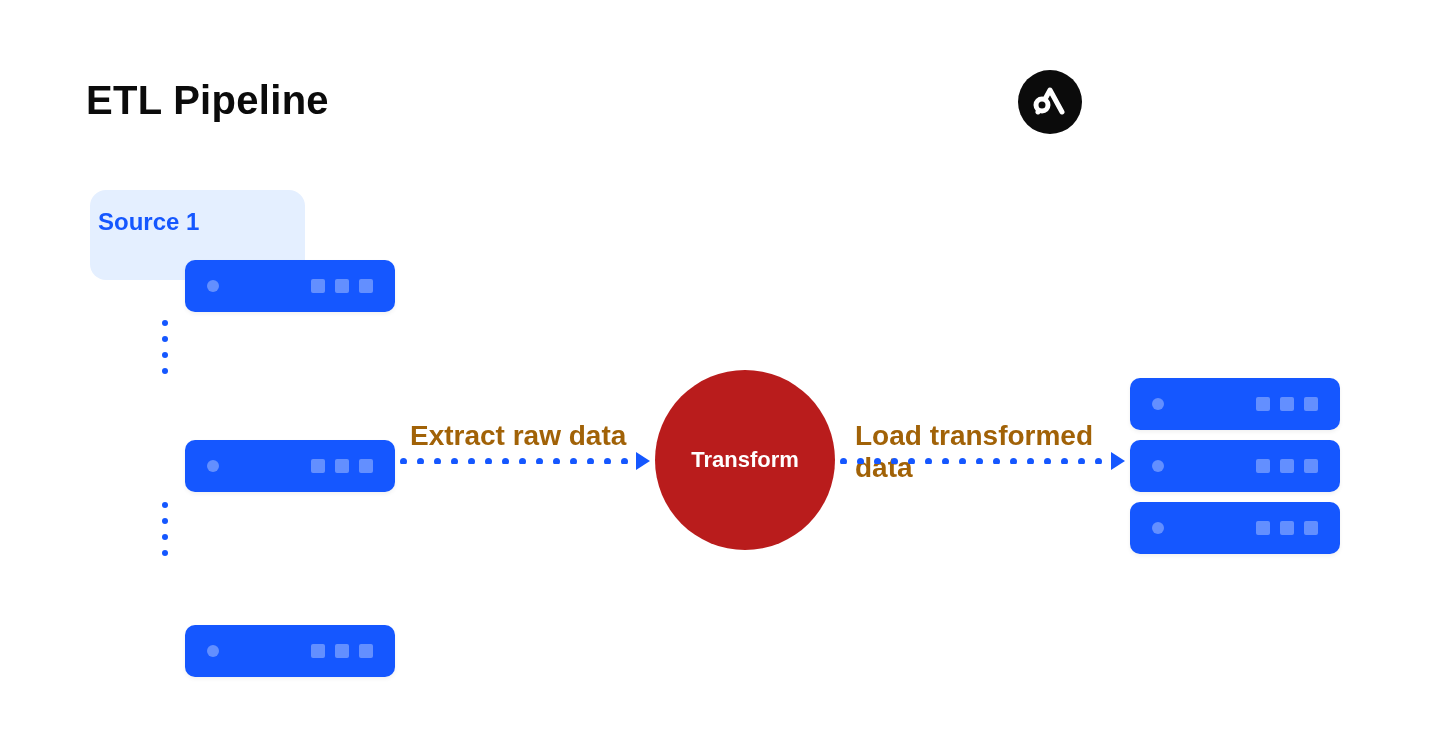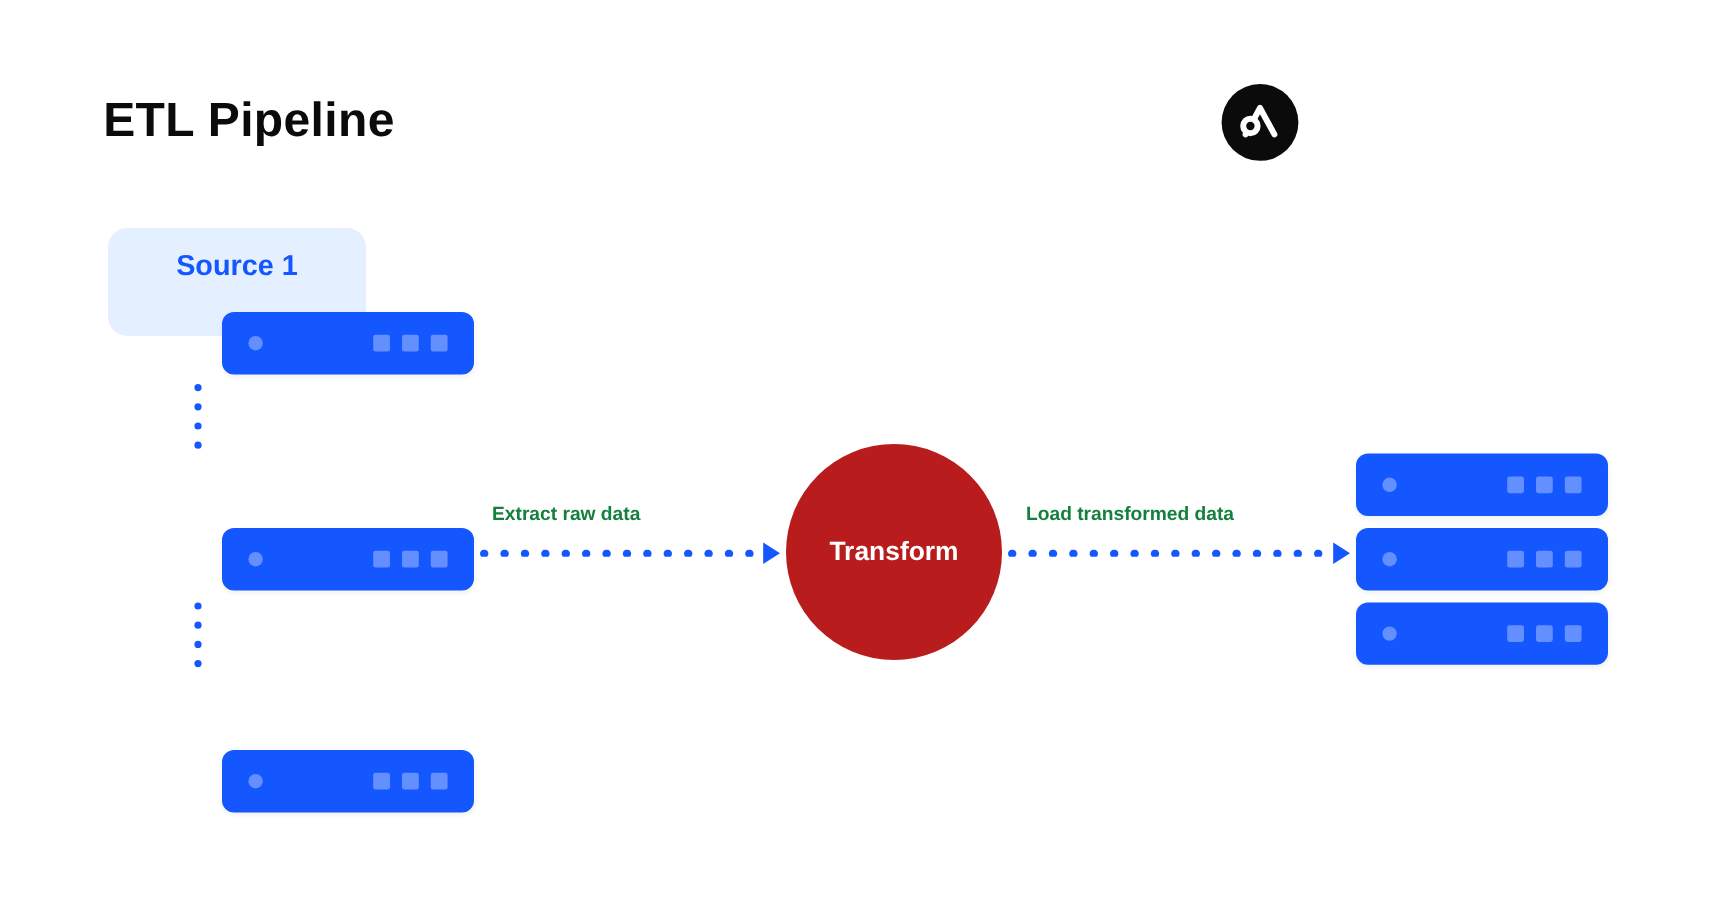--- a/index.html
+++ b/index.html
@@ -1,21 +1,21 @@
 <!DOCTYPE html>
 <html><head>
   <meta charset="utf-8">
   <style>
     * { margin:0; padding:0; box-sizing:border-box; }
     html,body { width:1440px; height:756px; background:#fff; font-family:-apple-system,BlinkMacSystemFont,"Segoe UI",Helvetica,Arial,sans-serif; }
-    .stage { position:relative; width:1152px; height:756px;text-align:center; }
+    .stage { position:relative; width:1152px; height:756px; }
     .title { position:absolute; left:86px; top:78px; font-size:40px; font-weight:800; color:#0b0b0b; letter-spacing:.3px; }
     .logo { position:absolute; top:70px; right:70px; width:64px; height:64px; border-radius:50%; background:#0b0b0b; display:flex; align-items:center; justify-content:center; }
 
-    .src-card { position:absolute; width:215px; height:90px; background:#e4efff; border-radius:16px; padding:18px 40px; font-size:24px; font-weight:800; color:#1557ff; }
+    .src-card { position:absolute; width:215px; height:90px; background:#e4efff; border-radius:16px; padding:18px 8px; font-size:24px; font-weight:800; color:#1557ff; }
     .src-1 { left:90px; top:190px; }
     .src-2 { left:90px; top:374px; }
     .src-3 { left:90px; top:558px; }
 
     .server { position:absolute; width:210px; height:52px; background:#1557ff; border-radius:10px; display:flex; align-items:center; box-shadow:0 2px 4px rgba(0,0,0,.06); }
     .server .dot { width:12px; height:12px; border-radius:50%; background:#ffffff55; margin-left:22px; }
     .server .sqs { display:flex; gap:10px; margin-left:auto; margin-right:22px; }
     .server .sq { width:14px; height:14px; background:#ffffff55; border-radius:2px; }
     .srv-1 { left:185px; top:260px; }
     .srv-2 { left:185px; top:440px; }
@@ -31,21 +31,21 @@
     .target-label { position:absolute; left:1130px; top:338px; color:#1557ff; font-size:24px; font-weight:800; }
     .stack { position:absolute; left:1130px; top:378px; display:flex; flex-direction:column; gap:10px; }
     .stack .server { position:relative; left:0; top:0; }
 
     .arrow-wrap { position:absolute; top:446px; height:30px; display:flex; align-items:center; }
     .aw-1 { left:400px; width:250px; }
     .aw-2 { left:840px; width:285px; }
     .arrow-dots { flex:1; height:6px; position:relative; display:flex; align-items:center; gap:10px; overflow:hidden; }
     .arrow-dots span { width:7px; height:7px; border-radius:50%; background:#1557ff; flex:0 0 auto; }
     .arrow-head { width:0; height:0; border-top:9px solid transparent; border-bottom:9px solid transparent; border-left:14px solid #1557ff; margin-left:2px; }
-    .arrow-label { position:absolute; top:420px; font-size:16px; font-weight:600; color:#15803d; }
+    .arrow-label { position:absolute; top:420px; font-size:28px; font-weight:600; color:#a16207; }
     .al-1 { left:410px; }
     .al-2 { left:855px; }
   </style>
 </head>
 <body>
 <div class="stage">
 
   <div class="title">ETL Pipeline</div>
 
   <div class="logo">

